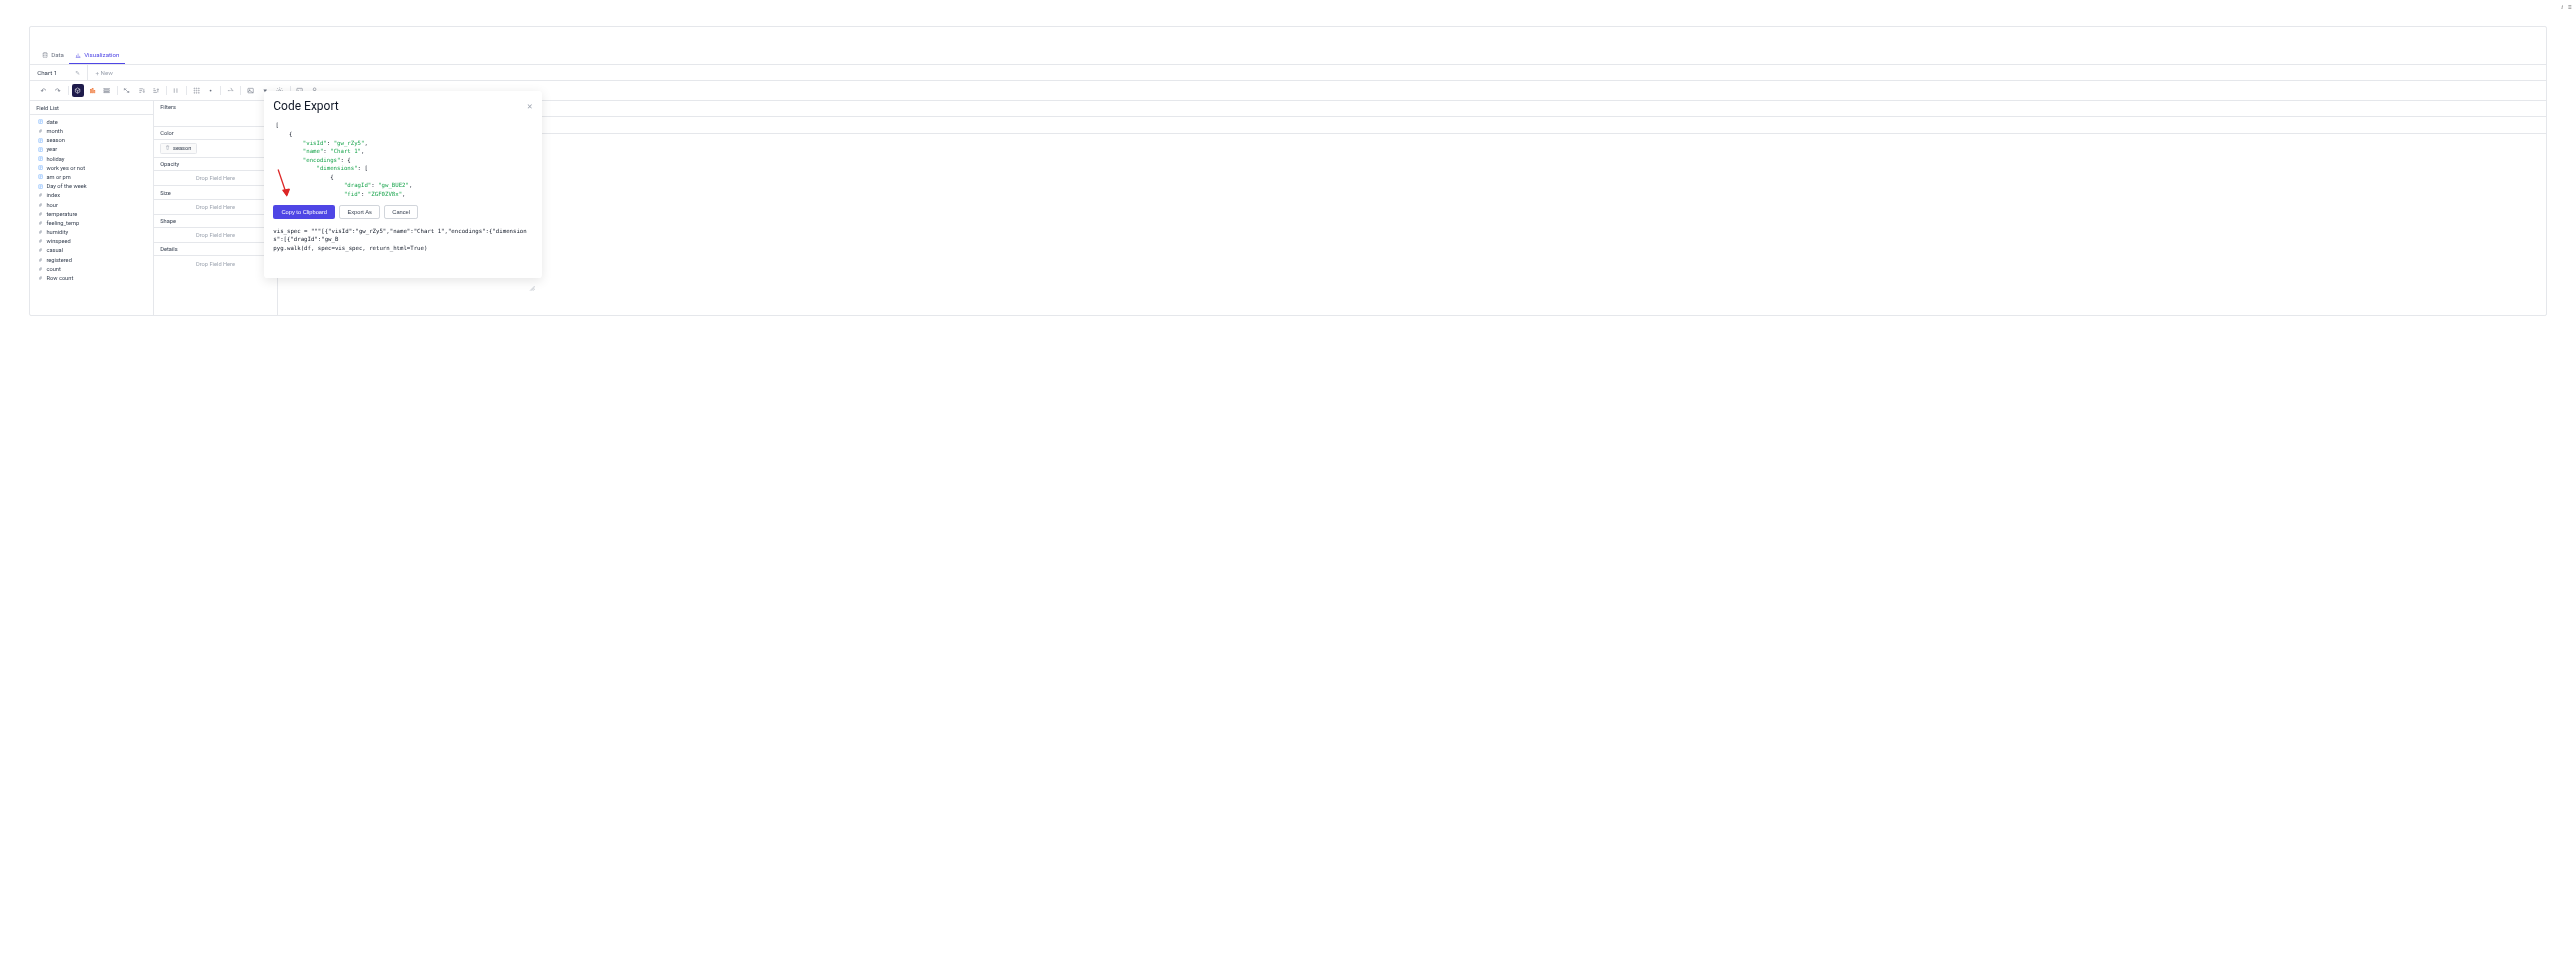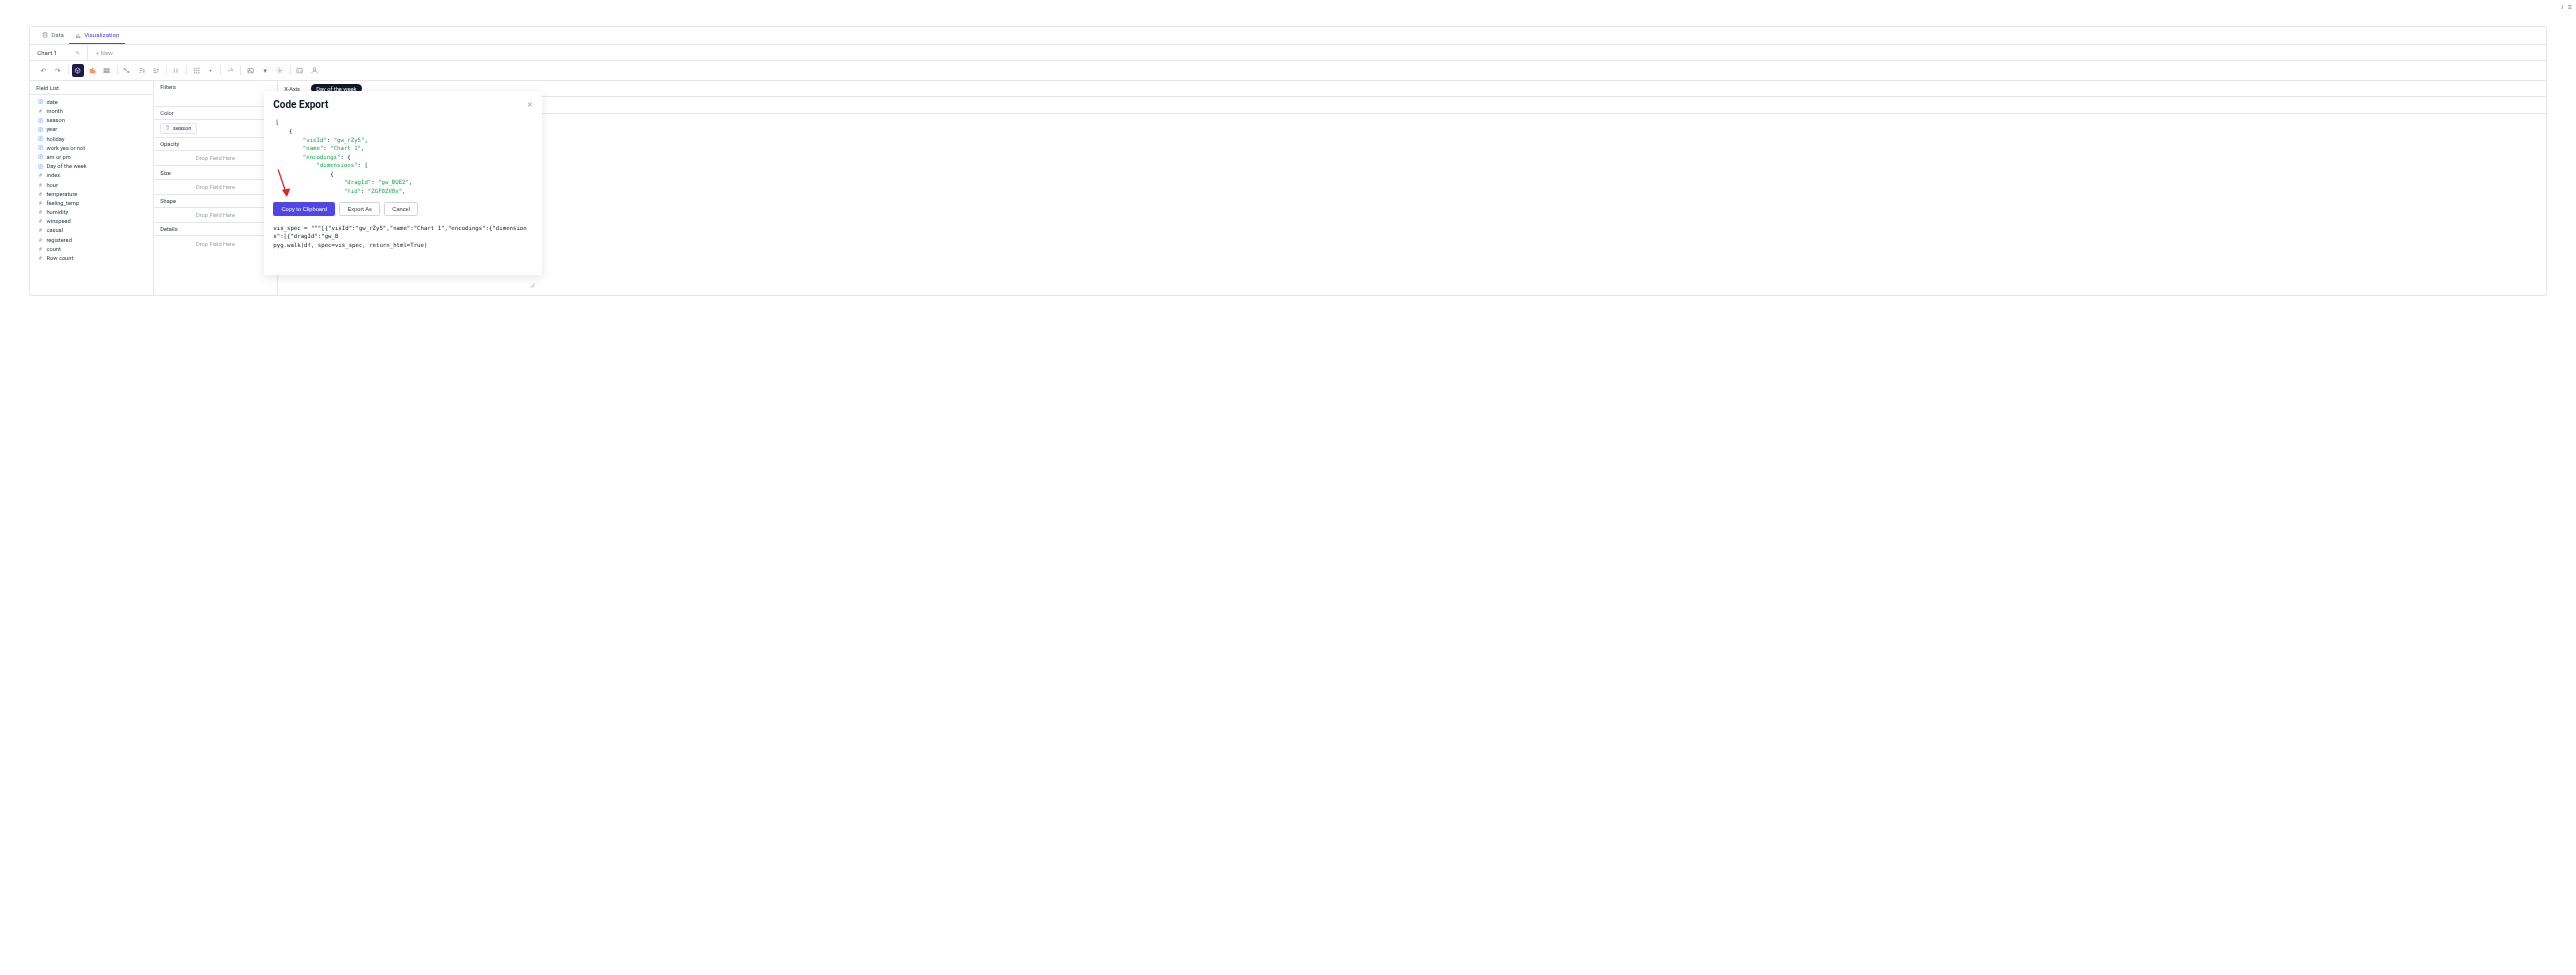--- a/index.html
+++ b/index.html
@@ -24,20 +24,21 @@
     .main-container {
       margin: 26px 29px 10.3px 29px;
       border: 0.5px solid #e5e7eb;
       border-radius: 2.1px;
       background: #fff;
     }
     .tabs-row {
       display: flex;
       border-bottom: 0.5px solid #e5e7eb;
       padding: 0 6.2px;
+      margin-top: 20px;
     }
     .tab {
       display: flex;
       align-items: center;
       gap: 2.6px;
       padding: 4.1px 5.2px;
       cursor: pointer;
       color: #6b7280;
       border-bottom: 1px solid transparent;
     }
@@ -225,23 +226,23 @@
       box-shadow: 0 2.1px 10.3px rgba(0,0,0,0.1);
       padding: 8.2px 9.3px;
     }
     .modal-header {
       display: flex;
       justify-content: space-between;
       align-items: center;
       margin-bottom: 5.2px;
     }
     .modal-title {
-      font-size: 10px;
+      font-size: 12px;
       color: #111827;
-      font-weight: 700;
+      font-weight: 400;
     }
     .modal-close {
       color: #9ca3af;
       cursor: pointer;
       font-size: 7.2px;
     }
     .code-block {
       font-family: "SF Mono", Monaco, Consolas, monospace;
       font-size: 5.7px;
       line-height: 1.5;

